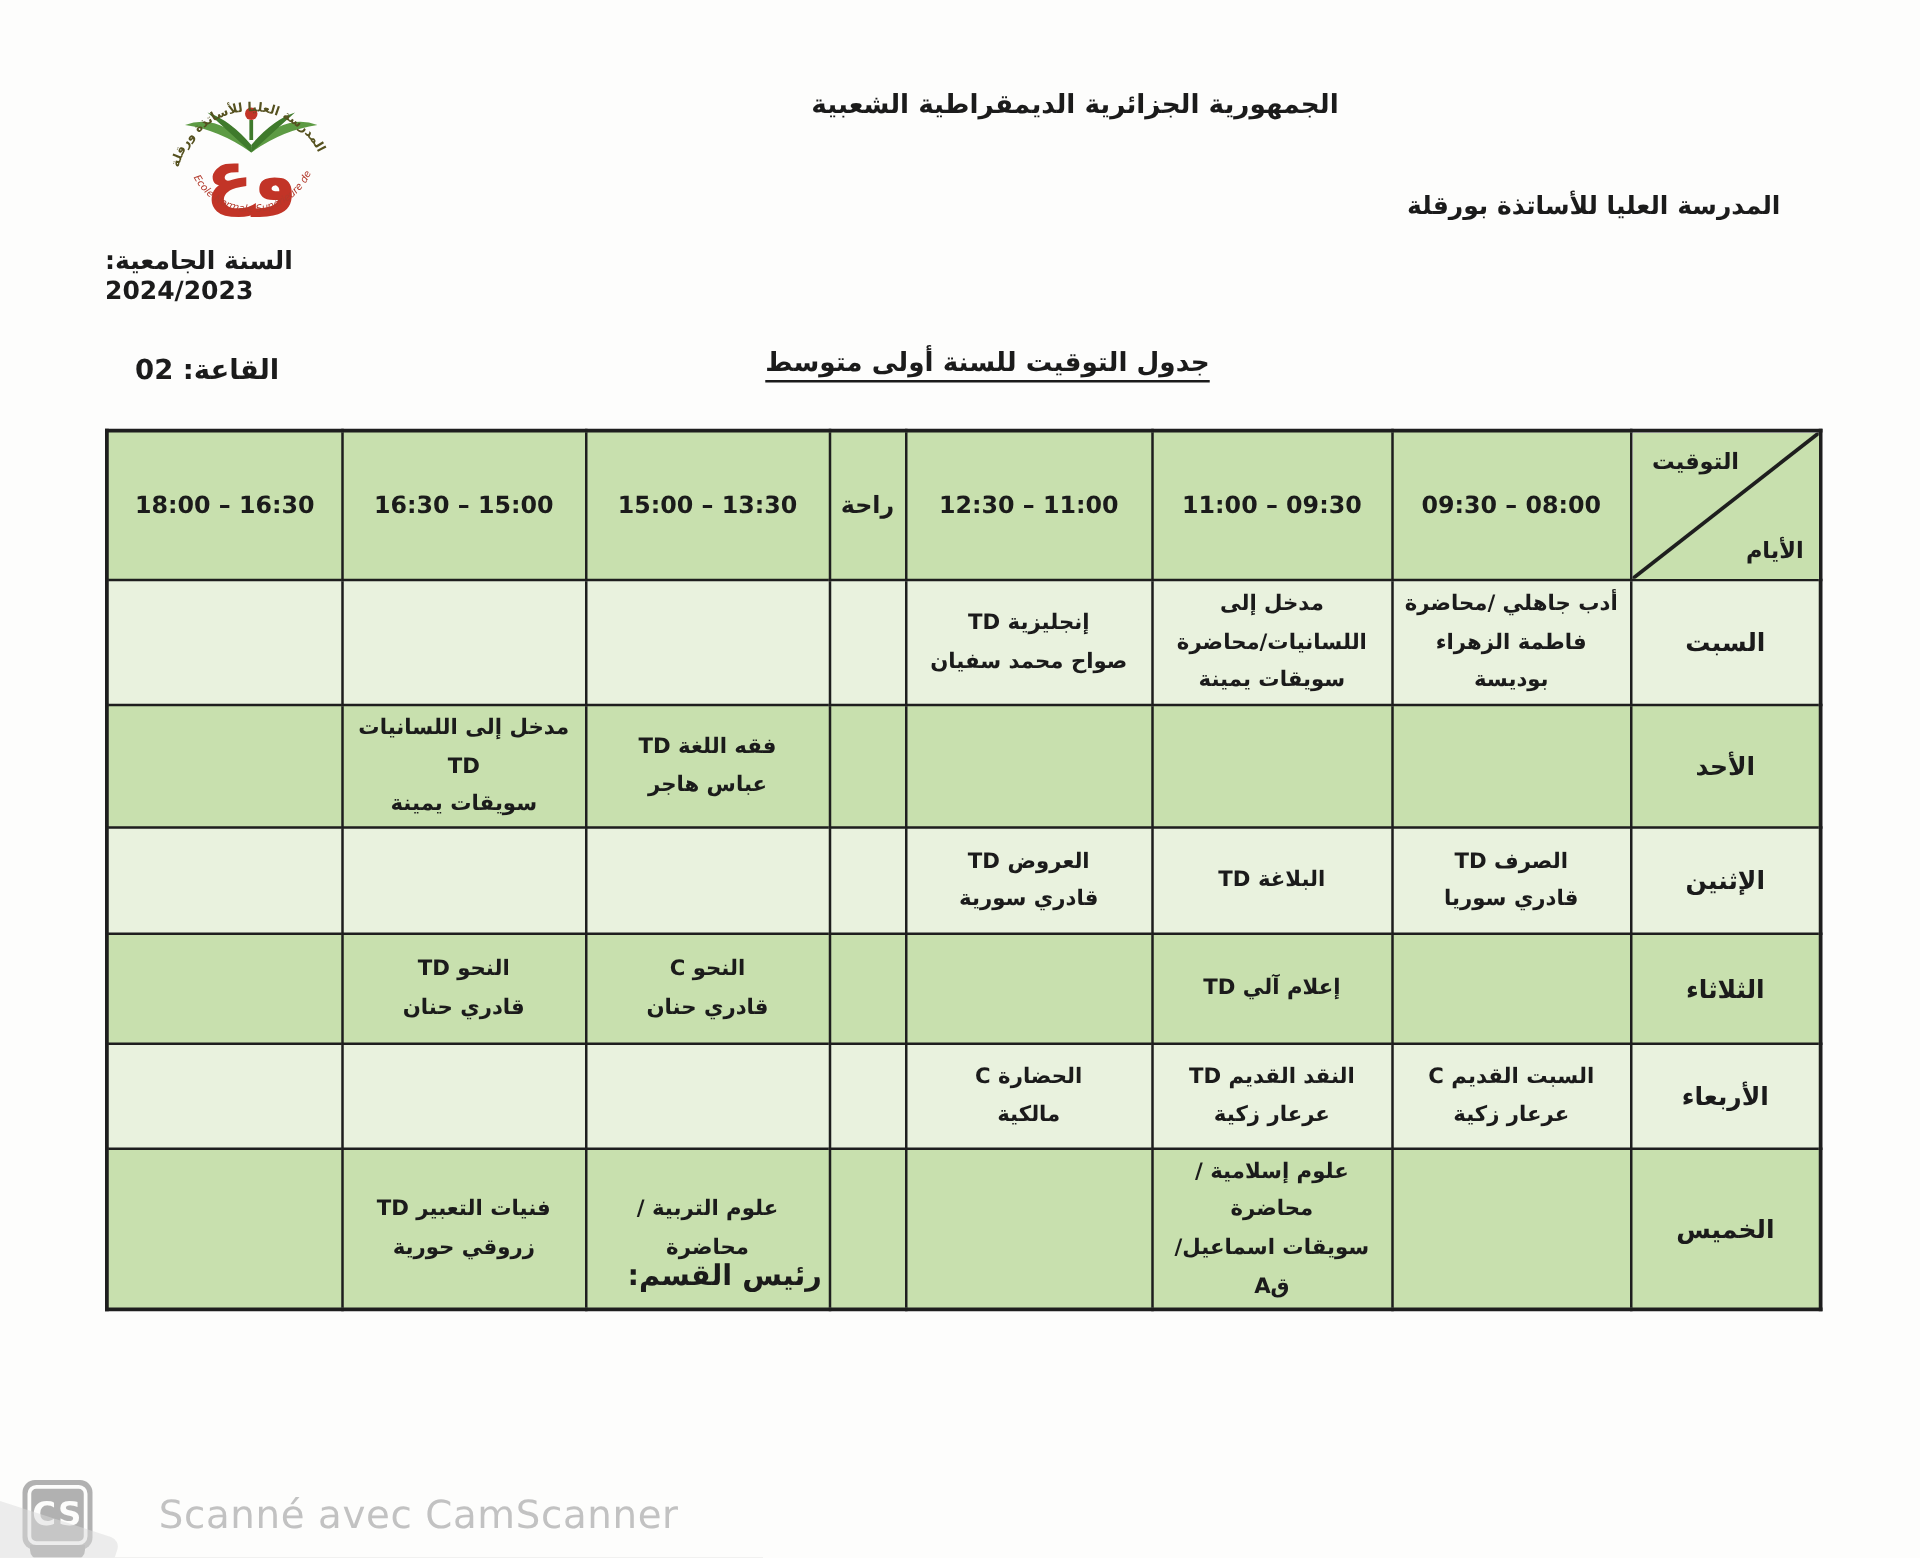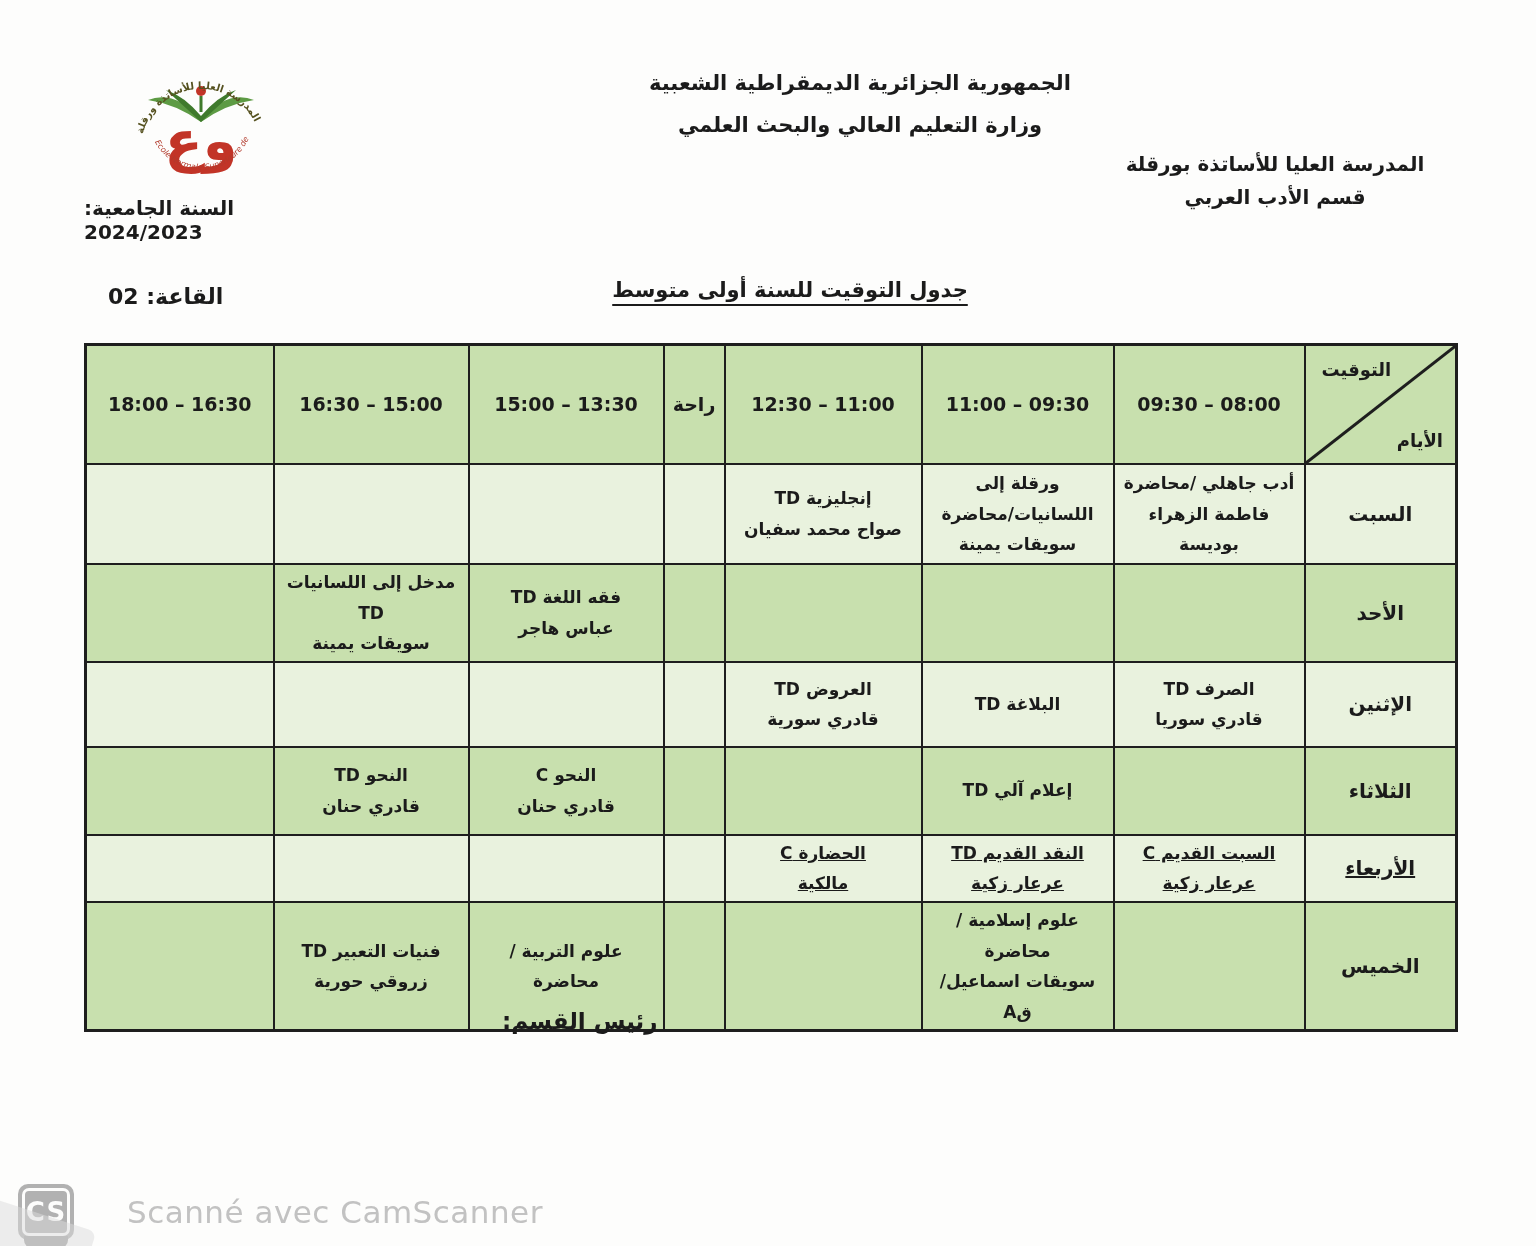--- a/index.html
+++ b/index.html
@@ -43,21 +43,21 @@
     font-size:17px;line-height:1.8;font-weight:600;
   }
   #timetable thead th{background:#c8e0ae;font-size:19px;font-weight:800;height:85px;}
   #timetable .time{direction:ltr;}
   #timetable tbody tr.light th,#timetable tbody tr.light td{background:#e9f2de;}
   #timetable tbody tr.dark th,#timetable tbody tr.dark td{background:#c8e0ae;}
   #timetable tbody tr:nth-child(1){height:100px;}
   #timetable tbody tr:nth-child(2){height:88px;}
   #timetable tbody tr:nth-child(3){height:85px;}
   #timetable tbody tr:nth-child(4){height:88px;}
-  #timetable tbody tr:nth-child(5){height:67px;text-decoration:underline;}
+  #timetable tbody tr:nth-child(5){height:84px;}
   #timetable tbody tr:nth-child(6){height:72px;}
   #timetable th.day{font-size:20px;font-weight:800;}
   #timetable th.corner{position:relative;padding:16px;margin-top:40px;}
   .corner svg{position:absolute;inset:0;width:100%;height:100%;}
   .corner .c-top{position:absolute;top:8px;left:16px;font-size:18px;font-weight:700;direction:rtl;}
   .corner .c-bot{position:absolute;bottom:6px;right:12px;font-size:18px;font-weight:700;direction:rtl;}
   .cell-line{display:block;}
   
   .signature{
     position:absolute;top:1008px;left:502px;direction:rtl;
@@ -84,26 +84,24 @@
     transform:rotate(18deg);opacity:.5;border-radius:8px;
   }
 </style>
 </head>
 <body>
 
 <div id="canvas">
 
   <div class="ministry">
     <div>الجمهورية الجزائرية الديمقراطية الشعبية</div>
-    <div>وزارة التعليم العالي والبحث العلمي</div>
   </div>
 
   <div class="school-block">
     <div>المدرسة العليا للأساتذة بورقلة</div>
-    <div>قسم الأدب العربي</div>
   </div>
 
   <div class="logo-wrap">
     <svg viewBox="0 0 150 134" width="150" height="134">
       <defs>
         <path id="arcTop" d="M 16 78 A 60 60 0 0 1 134 78" fill="none"></path>
         <path id="arcBot" d="M 28 80 A 52 52 0 0 0 122 80" fill="none"></path>
       </defs>
 
       <path d="M75 58 Q 48 30 22 40 Q 50 44 75 62" fill="#5d9b44"></path>
@@ -159,21 +157,21 @@
       </tr>
     </thead>
     <tbody id="tt-body">
         <tr class="light">
           <th class="day">السبت</th>
           <td>
             <span class="cell-line">أدب جاهلي /محاضرة</span>
             <span class="cell-line">فاطمة الزهراء بوديسة</span>
           </td>
           <td>
-            <span class="cell-line">ورقلة إلى</span>
+            <span class="cell-line">مدخل إلى</span>
             <span class="cell-line">اللسانيات/محاضرة</span>
             <span class="cell-line">سويقات يمينة</span>
           </td>
           <td>
             <span class="cell-line">إنجليزية TD</span>
             <span class="cell-line">صواح محمد سفيان</span>
           </td>
           <td></td>
           <td></td>
           <td></td>

